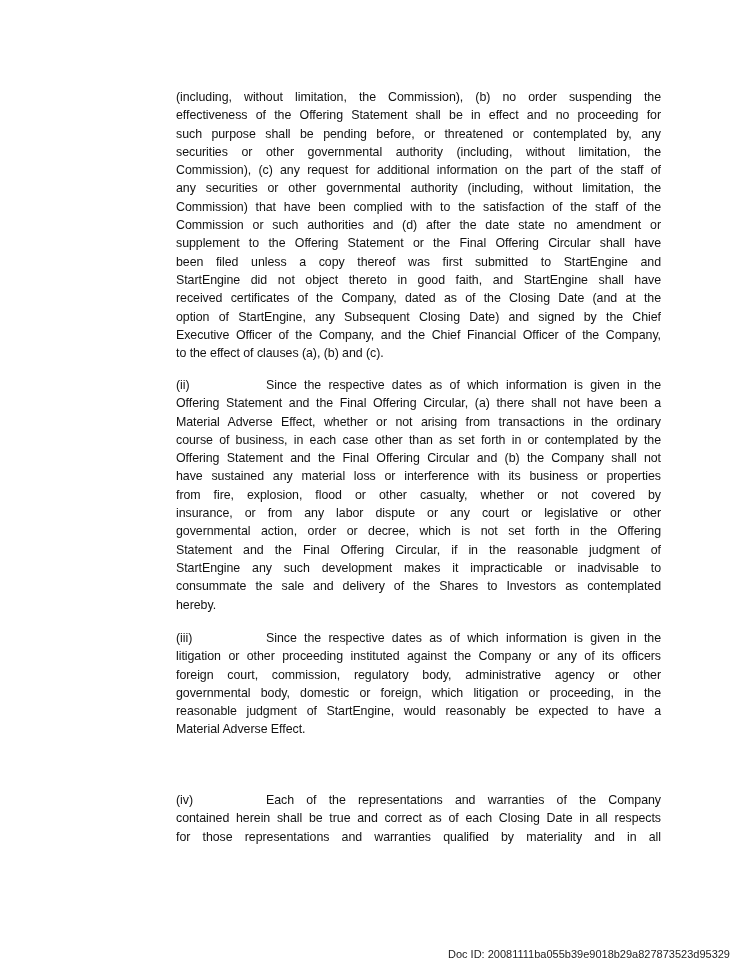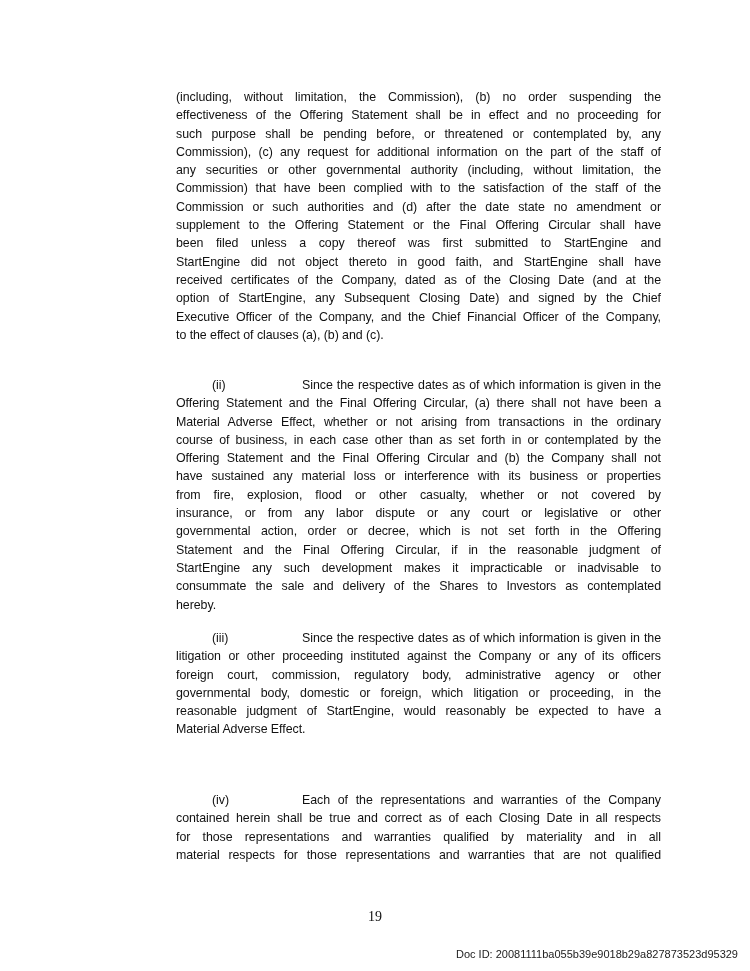--- a/index.html
+++ b/index.html
@@ -11,42 +11,43 @@
     width: 485px;
     font-family: "Liberation Sans", "DejaVu Sans", sans-serif;
     font-size: 12.4px;
     line-height: 18.3px;
     color: #111;
     text-align: justify;
     letter-spacing: -0.05px;
   }
   .line { display: block; text-align: justify; text-align-last: justify; white-space: nowrap; height: 18.3px; }
   .line.last { text-align-last: left; }
-  .num { display: inline-block; width: 90px; margin-left: 36px; }
+  .num { display: inline-block; width: 90px; }
   .page-number {
     position: absolute; left: 0; width: 750px; top: 909px;
     text-align: center;
     font-family: "Liberation Serif", "DejaVu Serif", serif;
     font-size: 14px; color: #111;
   }
   .doc-id {
-    position: absolute; right: 12px; top: 948px;
+    position: absolute; right: 20px; top: 948px;
     font-family: "Liberation Sans", "DejaVu Sans", sans-serif;
     font-size: 11px; color: #222;
   }
 </style>
 </head>
 <body>
 
 <div class="page">
 
   <div class="body-text" style="top:88px;">
     <span class="line">(including, without limitation, the Commission), (b) no order suspending the</span>
     <span class="line">effectiveness of the Offering Statement shall be in effect and no proceeding for</span>
     <span class="line">such purpose shall be pending before, or threatened or contemplated by, any</span>
+    <span class="line">securities or other governmental authority (including, without limitation, the</span>
     <span class="line">Commission), (c) any request for additional information on the part of the staff of</span>
     <span class="line">any securities or other governmental authority (including, without limitation, the</span>
     <span class="line">Commission) that have been complied with to the satisfaction of the staff of the</span>
     <span class="line">Commission or such authorities and (d) after the date state no amendment or</span>
     <span class="line">supplement to the Offering Statement or the Final Offering Circular shall have</span>
     <span class="line">been filed unless a copy thereof was first submitted to StartEngine and</span>
     <span class="line">StartEngine did not object thereto in good faith, and StartEngine shall have</span>
     <span class="line">received certificates of the Company, dated as of the Closing Date (and at the</span>
     <span class="line">option of StartEngine, any Subsequent Closing Date) and signed by the Chief</span>
     <span class="line">Executive Officer of the Company, and the Chief Financial Officer of the Company,</span>
@@ -75,18 +76,16 @@
     <span class="line">foreign court, commission, regulatory body, administrative agency or other</span>
     <span class="line">governmental body, domestic or foreign, which litigation or proceeding, in the</span>
     <span class="line">reasonable judgment of StartEngine, would reasonably be expected to have a</span>
     <span class="line last">Material Adverse Effect.</span>
   </div>
 
   <div class="body-text" style="top:791px;">
     <span class="line"><span class="num">(iv)</span><span>Each of the representations and warranties of the Company</span></span>
     <span class="line">contained herein shall be true and correct as of each Closing Date in all respects</span>
     <span class="line">for those representations and warranties qualified by materiality and in all</span>
-    <span class="line">material respects for those representations and warranties that are not qualified</span>
   </div>
 
-  <div class="page-number">19</div>
   <div class="doc-id">Doc ID: 20081111ba055b39e9018b29a827873523d95329</div>
 </div>
 
 </body></html>

